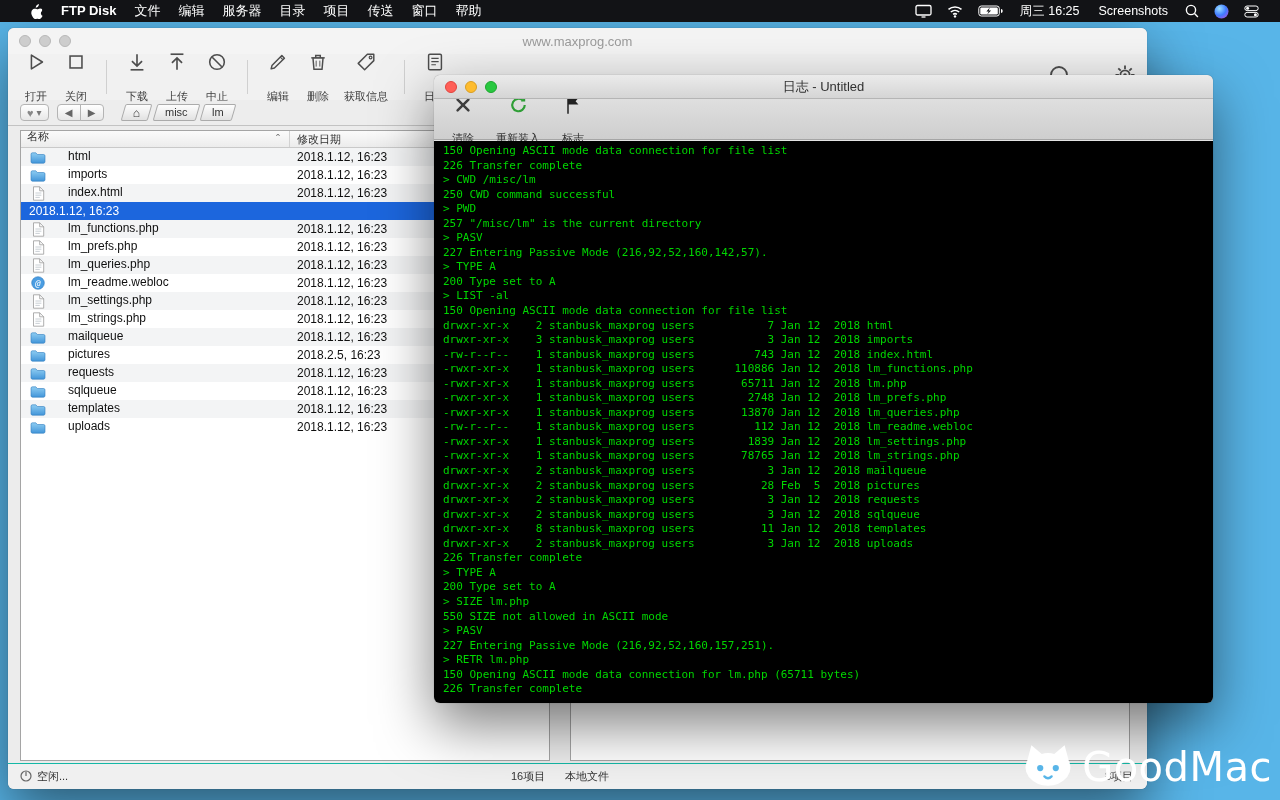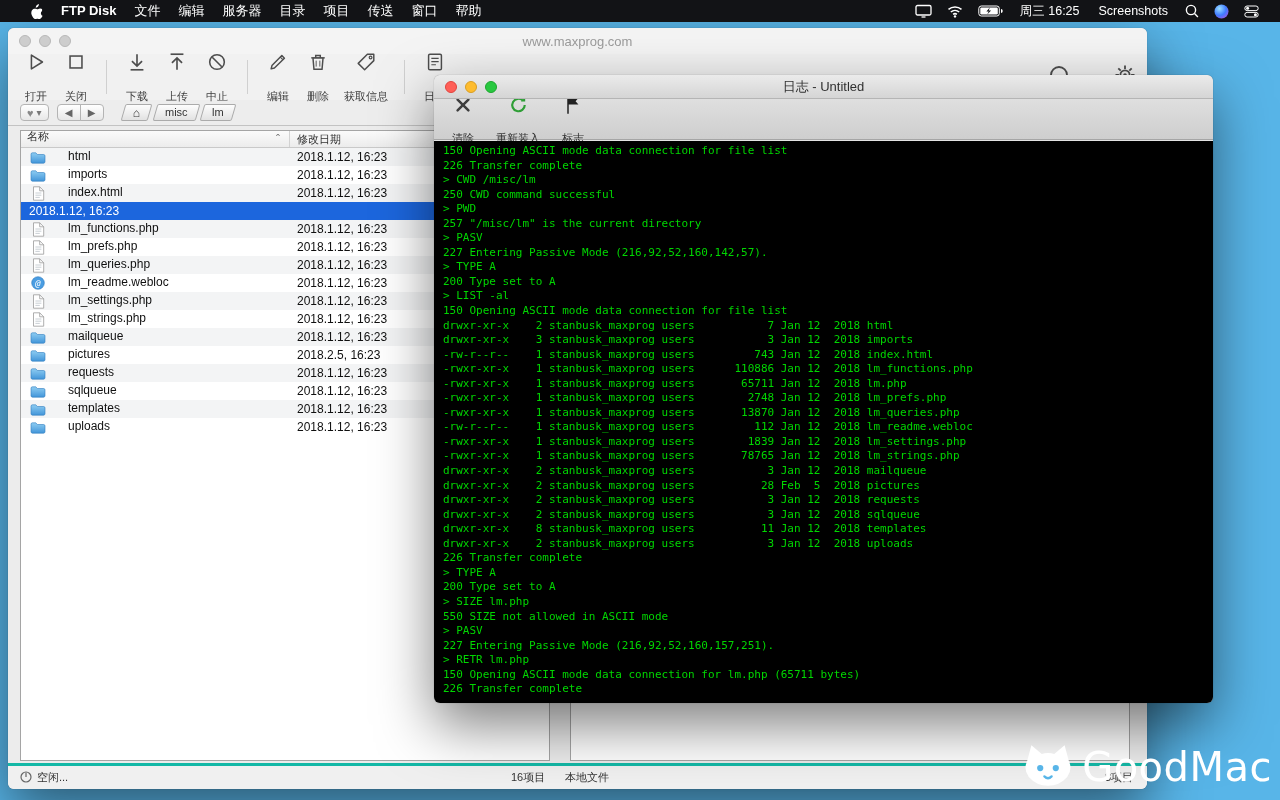--- a/index.html
+++ b/index.html
@@ -65,21 +65,21 @@
 .col-date{flex:1;border-left:1px solid #d2d2d2;display:flex;align-items:center;padding:0 7px}
 .list-body{overflow:hidden}
 .row{height:18px;display:flex;align-items:center;font-size:12px;color:#101010}
 .row.alt{background:#f3f4f5}
 .row.selected{background:#1c66dd;color:#fff}
 .cell-name{width:268px;display:flex;gap:22px;padding-left:9px;white-space:nowrap;overflow:hidden}
 .cell-date{flex:1;padding-left:8px;white-space:nowrap}
 .ic{width:16px;height:16px;display:inline-flex;align-items:center;justify-content:center;flex:none}
 
 
-.statusbar{position:absolute;left:0;right:0;bottom:0;height:26px;background:#f0f0f0;border-top:3px solid #14b8a6;
+.statusbar{position:absolute;left:0;right:0;bottom:0;height:26px;background:#f0f0f0;border-top:1px solid #14b8a6;
 border-radius:0 0 6px 6px;display:flex;align-items:center;font-size:11px;color:#333;padding:0 12px}
 .sb-idle{display:flex;align-items:center;gap:5px}
 .sb-remote-count{position:absolute;left:503px}
 .sb-local-label{position:absolute;left:557px}
 .sb-local-count{position:absolute;right:14px}
 
 
 .log-toolbar{height:41px;background:linear-gradient(#dfdfdf,#cecece);border-bottom:1px solid #a5a5a5;
 display:flex;align-items:flex-start;padding:1px 8px 15px;gap:8px}
 .lg-btn{display:flex;flex-direction:column;align-items:center;min-width:42px;height:40px;justify-content:center}

